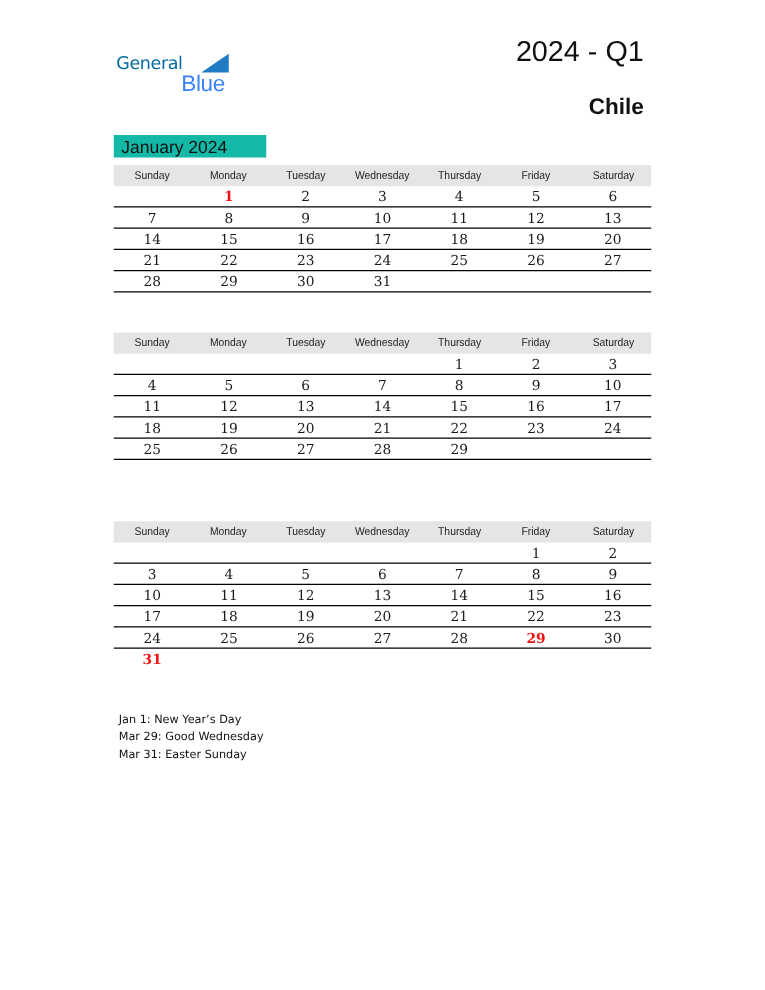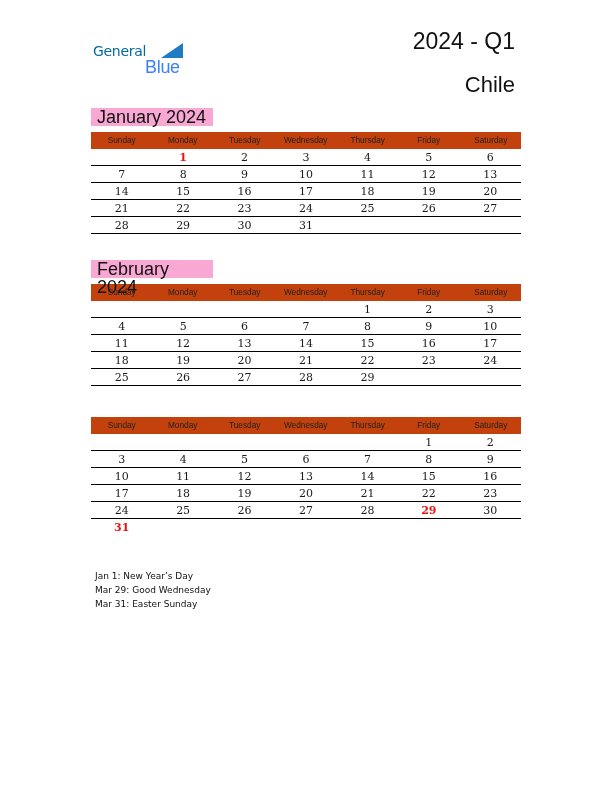--- a/index.html
+++ b/index.html
@@ -2,25 +2,25 @@
 <html><head>
 <meta charset="utf-8">
 <style>
   html, body { margin: 0; padding: 0; background: #ffffff; }
   body { width: 612px; height: 792px; position: relative; overflow: hidden; }
   .logo { position: absolute; left: 93px; top: 40px; width: 95px; height: 38px; }
   .logo-general { position: absolute; left: 0; top: 0; font-family: "DejaVu Sans", sans-serif; font-size: 14px; color: #0369a1; letter-spacing: -0.3px; line-height: 22px; }
   .logo-blue { position: absolute; left: 52px; top: 16px; font-family: Liberation Sans, sans-serif; font-size: 18px; color: #3b82f6; letter-spacing: -0.3px; line-height: 22px; }
   .logo-tri { position: absolute; left: 68px; top: 3px; width: 0; height: 0; border-left: 22px solid transparent; border-bottom: 15px solid #1f7cc4; }
   .title { position: absolute; right: 97px; top: 24px; font-family: "Liberation Sans", sans-serif; font-size: 23px; color: #111; line-height: 34px; white-space: nowrap; }
-  .country { position: absolute; right: 97px; top: 74px; font-family: "Liberation Sans", sans-serif; font-size: 22px; color: #111; line-height: 22px; }
+  .country { position: absolute; right: 97px; top: 74px; font-family: "Liberation Sans", sans-serif; font-size: 18px; color: #111; line-height: 22px; font-weight: bold; }
 
   .month { position: absolute; left: 91px; width: 430px; }
-  .month-title { width: 122px; height: 18px; background: #f9a8d4; font-family: "Liberation Sans", sans-serif; font-size: 18px; line-height: 18px; color: #111; padding-left: 6px; box-sizing: border-box; }
-  .dow-row { margin-top: 6px; display: flex; background: #c2410c; height: 17px; }
+  .month-title { width: 122px; height: 18px; background: #14b8a6; font-family: "Liberation Sans", sans-serif; font-size: 14px; line-height: 18px; color: #111; padding-left: 6px; box-sizing: border-box; }
+  .dow-row { margin-top: 6px; display: flex; background: #e5e5e5; height: 17px; }
   .dow { flex: 1; text-align: center; font-family: "Liberation Sans", sans-serif; font-size: 9px; line-height: 17px; color: #222; transform: scaleX(0.92); }
   .week { display: flex; height: 16px; border-bottom: 1px solid #000; }
   .week.last-open { border-bottom: none; }
   .day { flex: 1; text-align: center; font-family: "DejaVu Serif", serif; font-size: 11px; line-height: 17px; color: #1a1a1a; }
   .day.holiday { color: #ee1111; font-weight: bold; }
 
   .notes { position: absolute; left: 95px; top: 569px; font-family: "DejaVu Sans", sans-serif; font-size: 9px; color: #111; line-height: 14px; }
   .note { white-space: nowrap; }
 </style>
 </head>
@@ -86,21 +86,20 @@
       <div class="day">28</div>
       <div class="day">29</div>
       <div class="day">30</div>
       <div class="day">31</div>
       <div class="day"></div>
       <div class="day"></div>
       <div class="day"></div>
     </div>
   </div>
 <div class="month" id="month-1" style="top:260px;">
-    <div class="month-title">February 2024</div>
     <div class="dow-row">
       <div class="dow">Sunday</div>
       <div class="dow">Monday</div>
       <div class="dow">Tuesday</div>
       <div class="dow">Wednesday</div>
       <div class="dow">Thursday</div>
       <div class="dow">Friday</div>
       <div class="dow">Saturday</div>
     </div>
     <div class="week">

